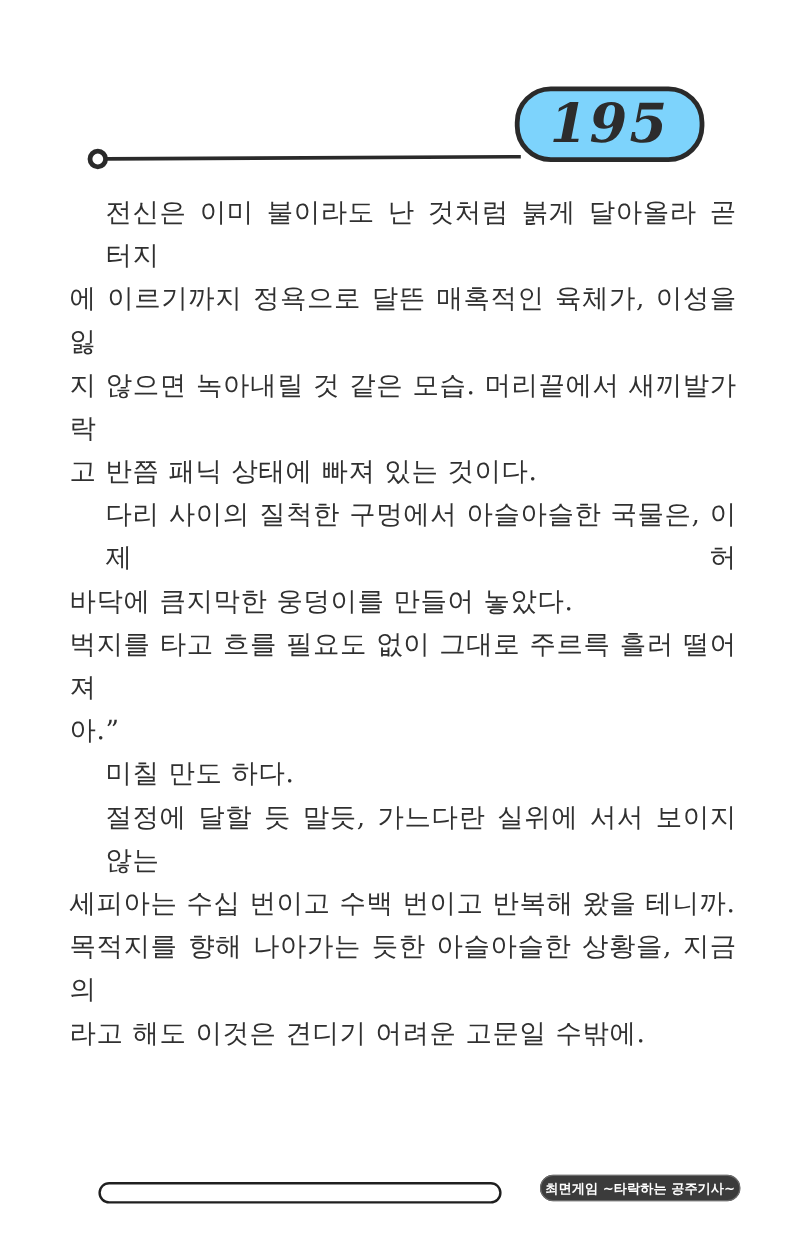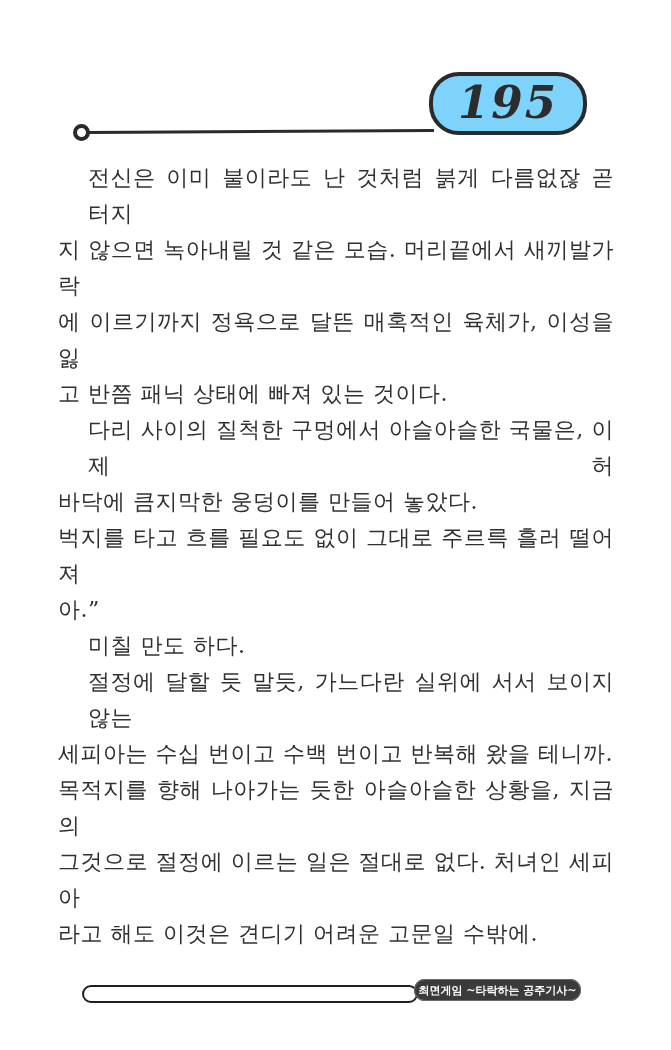--- a/index.html
+++ b/index.html
@@ -87,21 +87,21 @@
     top: 985px;
     width: 336px;
     height: 18px;
     border: 2px solid #1f1f1f;
     border-radius: 11px;
     background: #ffffff;
     box-sizing: border-box;
   }
   .footer-series-badge {
     position: absolute;
-    left: 414px;
+    left: 450px;
     top: 979px;
     width: 167px;
     height: 22px;
     background: #3b3b3b;
     border-radius: 11px;
     display: flex;
     align-items: center;
     justify-content: center;
     box-shadow: 0 0 0 1px #6b6b6b inset;
   }
@@ -119,33 +119,32 @@
 
 <div class="page">
 
   <div class="header-dot"></div>
   <div class="header-rule"></div>
   <div class="page-number-badge">
     <span class="num">195</span>
   </div>
 
   <div class="body-text">
-    <div class="line indent fill">전신은 이미 불이라도 난 것처럼 붉게 다름없잖 곧 터지</div>
+    <div class="line indent fill">전신은 이미 불이라도 난 것처럼 붉게 달아올라 곧 터지</div>
+    <div class="line fill">에 이르기까지 정욕으로 달뜬 매혹적인 육체가, 이성을 잃</div>
     <div class="line fill">지 않으면 녹아내릴 것 같은 모습. 머리끝에서 새끼발가락</div>
-    <div class="line fill">에 이르기까지 정욕으로 달뜬 매혹적인 육체가, 이성을 잃</div>
     <div class="line">고 반쯤 패닉 상태에 빠져 있는 것이다.</div>
     <div class="line indent fill">다리 사이의 질척한 구멍에서 아슬아슬한 국물은, 이제 허</div>
     <div class="line">바닥에 큼지막한 웅덩이를 만들어 놓았다.</div>
     <div class="line fill">벅지를 타고 흐를 필요도 없이 그대로 주르륵 흘러 떨어져</div>
     <div class="line">아.”</div>
     <div class="line indent">미칠 만도 하다.</div>
     <div class="line indent fill">절정에 달할 듯 말듯, 가느다란 실위에 서서 보이지 않는</div>
     <div class="line">세피아는 수십 번이고 수백 번이고 반복해 왔을 테니까.</div>
     <div class="line fill">목적지를 향해 나아가는 듯한 아슬아슬한 상황을, 지금의</div>
-    <div class="line fill">그것으로 절정에 이르는 일은 절대로 없다. 처녀인 세피아</div>
     <div class="line">라고 해도 이것은 견디기 어려운 고문일 수밖에.</div>
 
   </div>
 
   <div class="footer-pill"></div>
   <div class="footer-series-badge">
     <span class="label">최면게임 ~타락하는 공주기사~</span>
   </div>
 
 </div>

